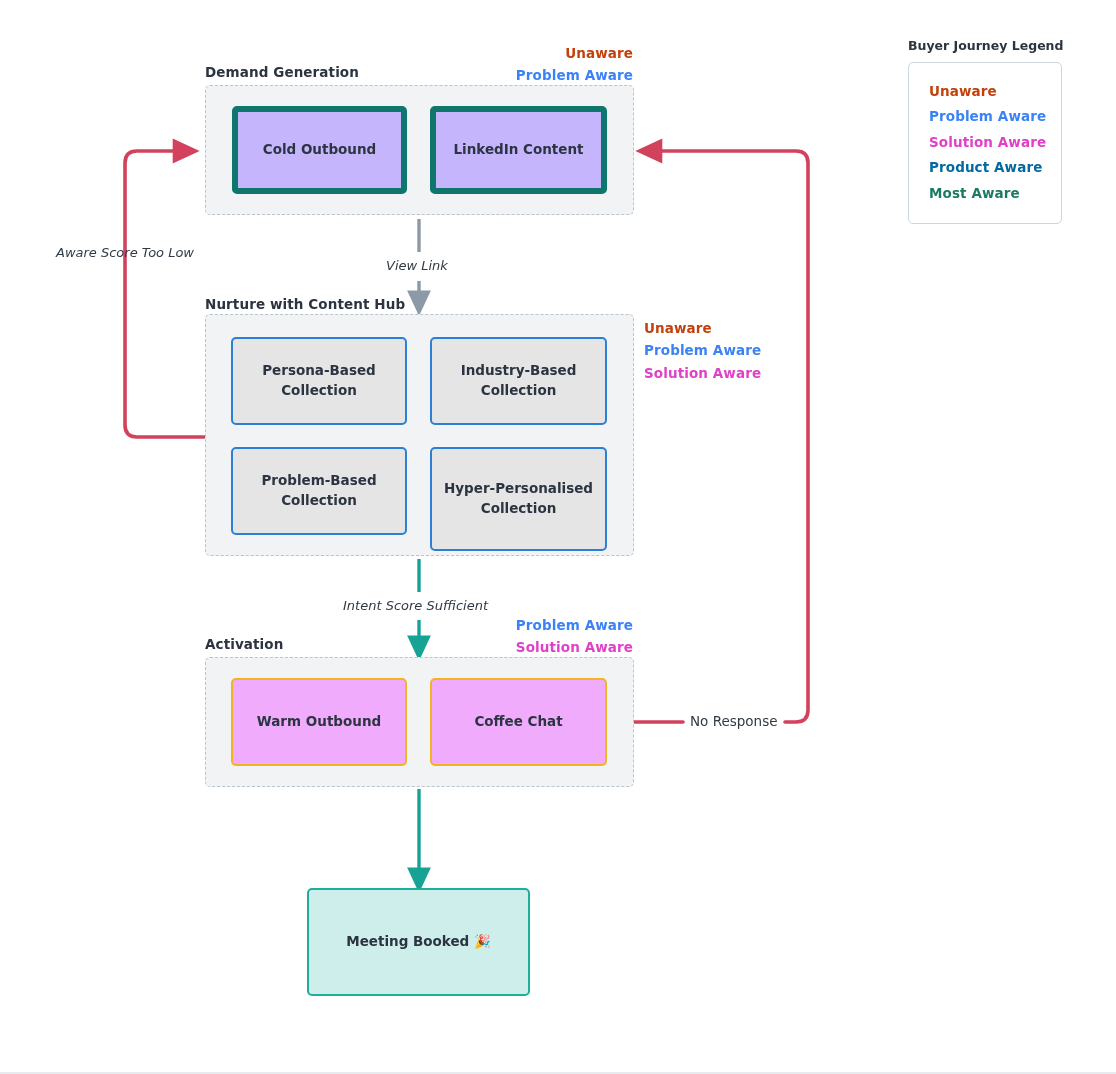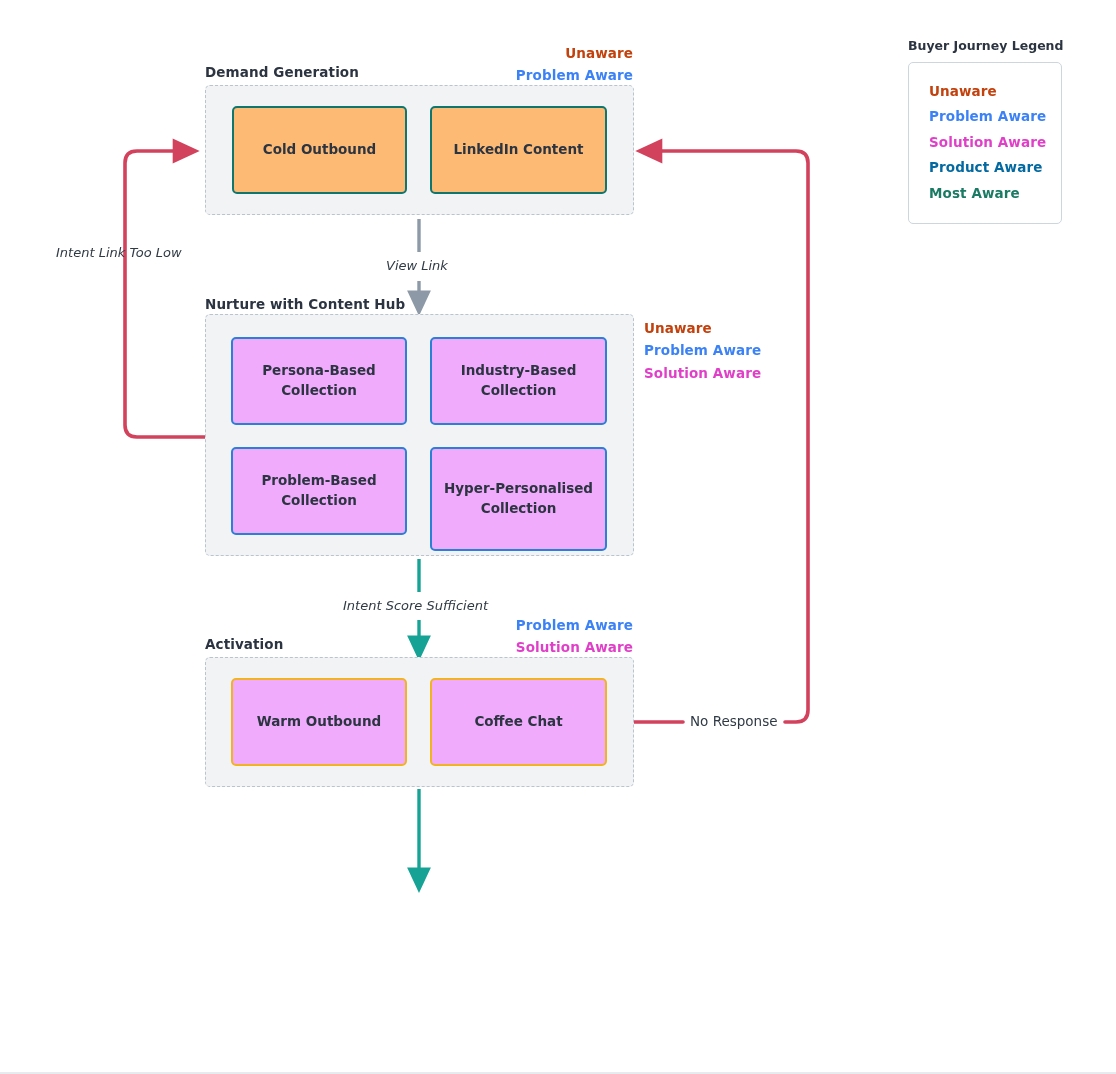--- a/index.html
+++ b/index.html
@@ -42,22 +42,22 @@
     align-items: center;
     justify-content: center;
     text-align: center;
     border-radius: 5px;
     font-size: 13.5px;
     font-weight: 700;
     line-height: 1.45;
     color: #2b3440;
     padding: 4px 8px;
   }
-  .node.lavender { background: #fdba74; border: 2px solid #0f766e; }
-  .node.blue     { background: #f0abfc; border: 2px solid #2b7fd4; }
+  .node.lavender { background: #c4b5fd; border: 6px solid #0f766e; }
+  .node.blue     { background: #e5e5e5; border: 2px solid #2b7fd4; }
   .node.yellow   { background: #f0abfc; border: 2px solid #f2b323; }
   .node.teal     { background: #cdeeea; border: 2px solid #1fae9a; }
 
   
   .stage-labels {
     position: absolute;
     text-align: right;
     line-height: 1.65;
     white-space: nowrap;
   }
@@ -207,26 +207,29 @@
   <div class="cluster" style="left:205px; top:657px; width:429px; height:130px;"></div>
 
   <div class="node yellow" style="left:231px; top:678px; width:176px; height:88px;">
     <span>Warm Outbound</span>
   </div>
 
   <div class="node yellow" style="left:430px; top:678px; width:177px; height:88px;">
     <span>Coffee Chat</span>
   </div>
 
+  <div class="node teal" style="left:307px; top:888px; width:223px; height:108px;">
+    <span>Meeting Booked 🎉</span>
+  </div>
 
   <div class="edge-label" style="left:386px; top:258px;">View Link</div>
 
   <div class="edge-label" style="left:343px; top:598px;">Intent Score Sufficient</div>
 
-  <div class="edge-label" style="left:56px; top:245px;">Intent Link Too Low</div>
+  <div class="edge-label" style="left:56px; top:245px;">Aware Score Too Low</div>
 
   <div class="edge-label plain" style="left:690px; top:713px;">No Response</div>
 
   <div id="legend-title">Buyer Journey Legend</div>
 
   <div id="legend-box">
     <div class="stage-labels">
       <span class="s-unaware">Unaware</span>
       <span class="s-problem">Problem Aware</span>
       <span class="s-solution">Solution Aware</span>

